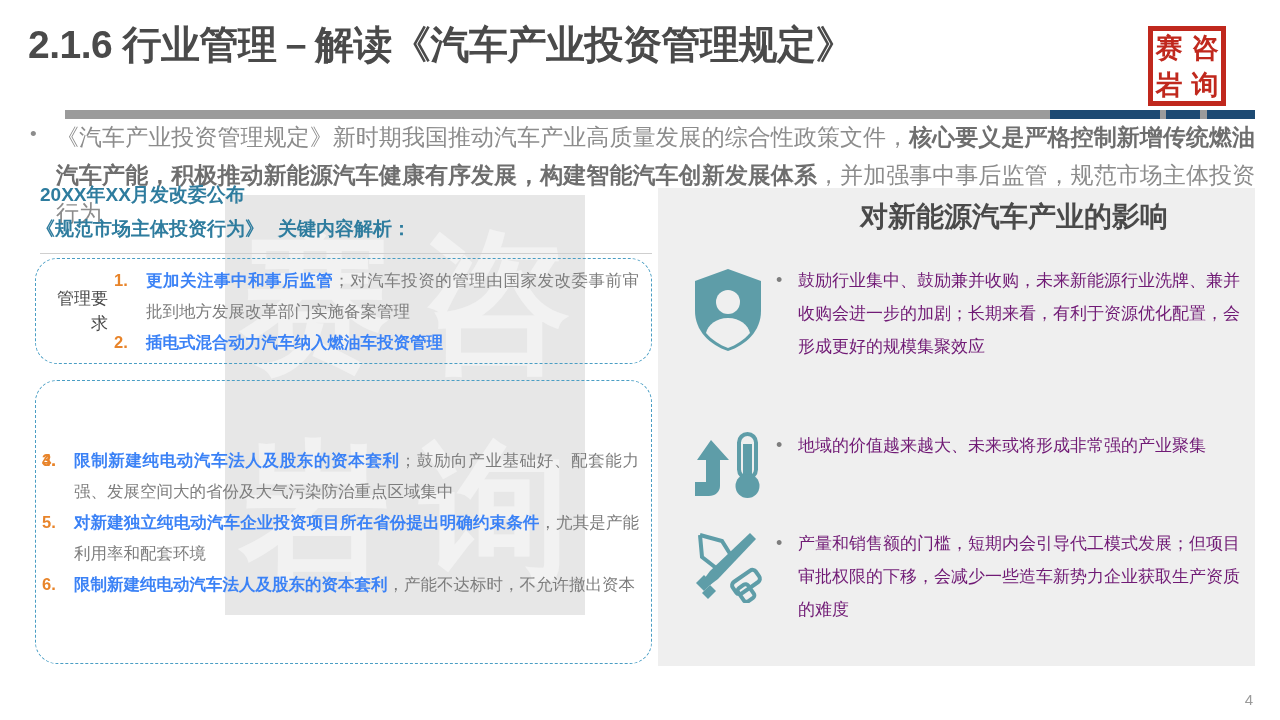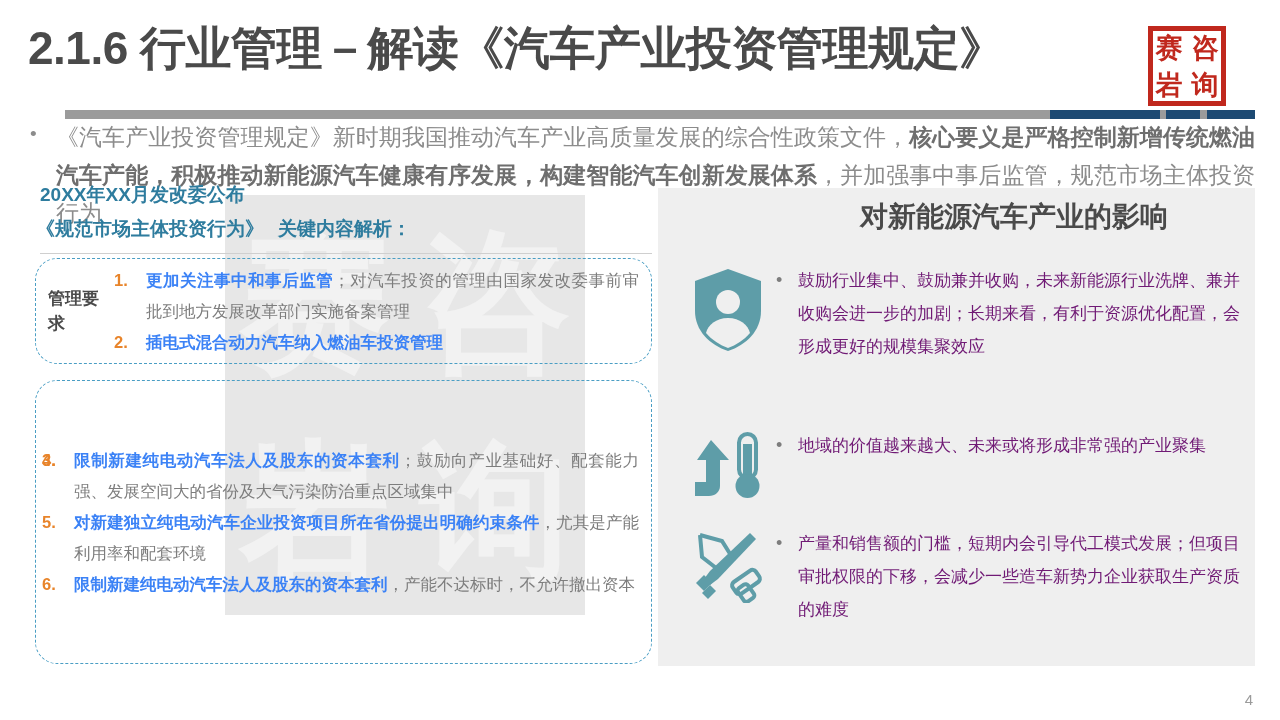--- a/index.html
+++ b/index.html
@@ -39,21 +39,21 @@
     font-size:150px;
     line-height:1;
     opacity:.9;
   }
   .wm-grid span{display:block;}
 
   
   .title{
     position:absolute;
     left:28px;top:18px;
-    font-size:46px;
+    font-size:39px;
     font-weight:bold;
     color:#4a4a4a;
     letter-spacing:-0.5px;
     white-space:nowrap;
     z-index:3;
   }
   .logo{
     position:absolute;
     left:1148px;top:26px;
     width:78px;height:80px;
@@ -140,23 +140,23 @@
     z-index:3;
     box-sizing:border-box;
   }
   .box1{left:35px;top:258px;width:617px;height:106px;}
   .box2{left:35px;top:380px;width:617px;height:284px;}
 
   .box-label{
     flex:none;
     width:60px;
     margin-left:12px;
-    text-align:left;
+    text-align:right;
     font-size:17px;
-    font-weight:bold;
+    font-weight:normal;
     color:#4a4a4a;
     line-height:25px;
   }
   .box-body{
     flex:1;
     padding:0 12px 0 4px;
   }
   ol.items{
     margin:0;padding:0;list-style:none;
   }

